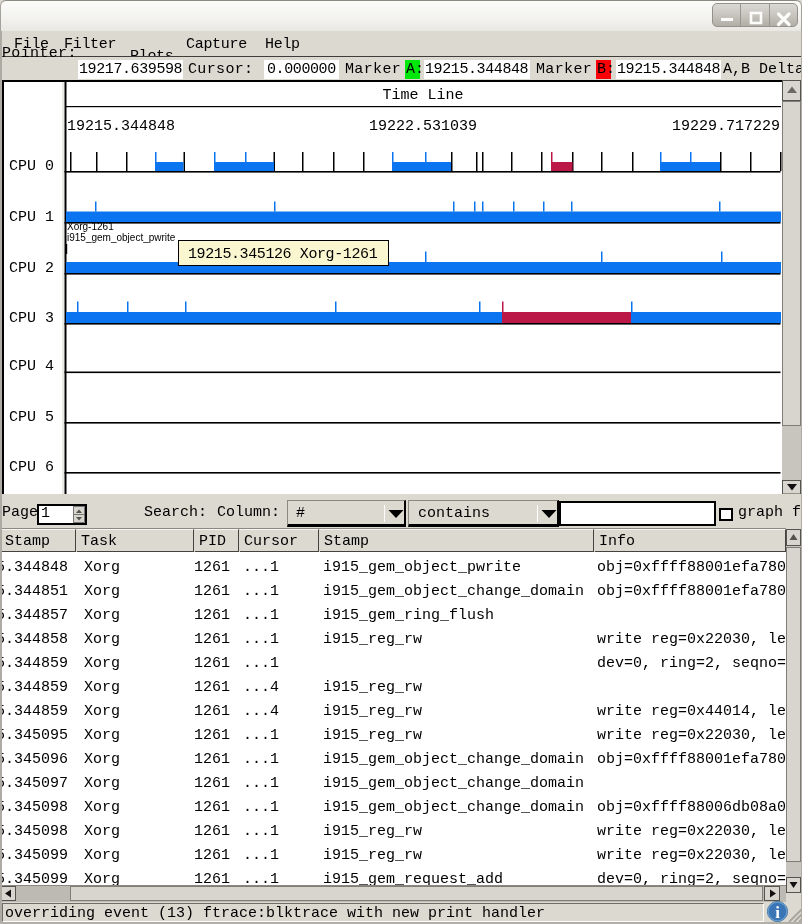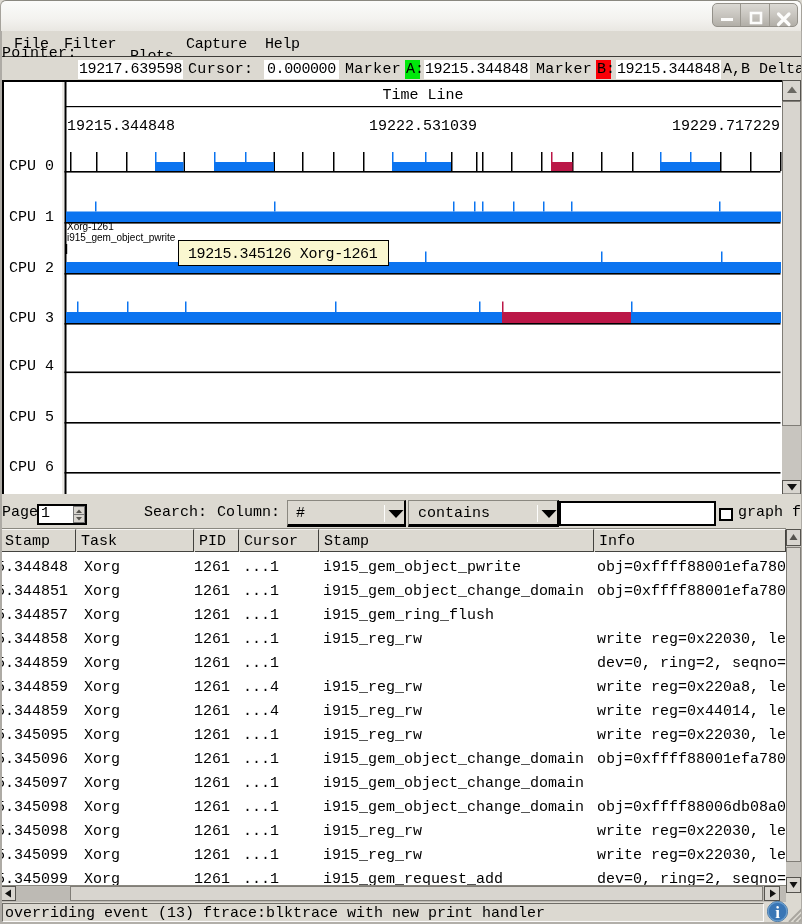--- a/index.html
+++ b/index.html
@@ -229,21 +229,20 @@
         <span class="abs pre" style="left:194px;top:6px;">1261</span>
         <span class="abs pre" style="left:243px;top:6px;">...1</span>
         <span class="abs pre" style="left:597px;top:6px;">dev=0, ring=2, seqno=</span>
       </div>
     <div class="abs" style="left:0;top:121px;width:786px;height:24px;overflow:hidden;">
         <span class="abs pre" style="left:-4px;top:6px;">5.344859</span>
         <span class="abs pre" style="left:84px;top:6px;">Xorg</span>
         <span class="abs pre" style="left:194px;top:6px;">1261</span>
         <span class="abs pre" style="left:243px;top:6px;">...4</span>
         <span class="abs pre" style="left:323px;top:6px;">i915_reg_rw</span>
-        <span class="abs pre" style="left:597px;top:6px;">write reg=0x220a8, le</span>
       </div>
     <div class="abs" style="left:0;top:145px;width:786px;height:24px;overflow:hidden;">
         <span class="abs pre" style="left:-4px;top:6px;">5.344859</span>
         <span class="abs pre" style="left:84px;top:6px;">Xorg</span>
         <span class="abs pre" style="left:194px;top:6px;">1261</span>
         <span class="abs pre" style="left:243px;top:6px;">...4</span>
         <span class="abs pre" style="left:323px;top:6px;">i915_reg_rw</span>
         <span class="abs pre" style="left:597px;top:6px;">write reg=0x44014, le</span>
       </div>
     <div class="abs" style="left:0;top:169px;width:786px;height:24px;overflow:hidden;">

